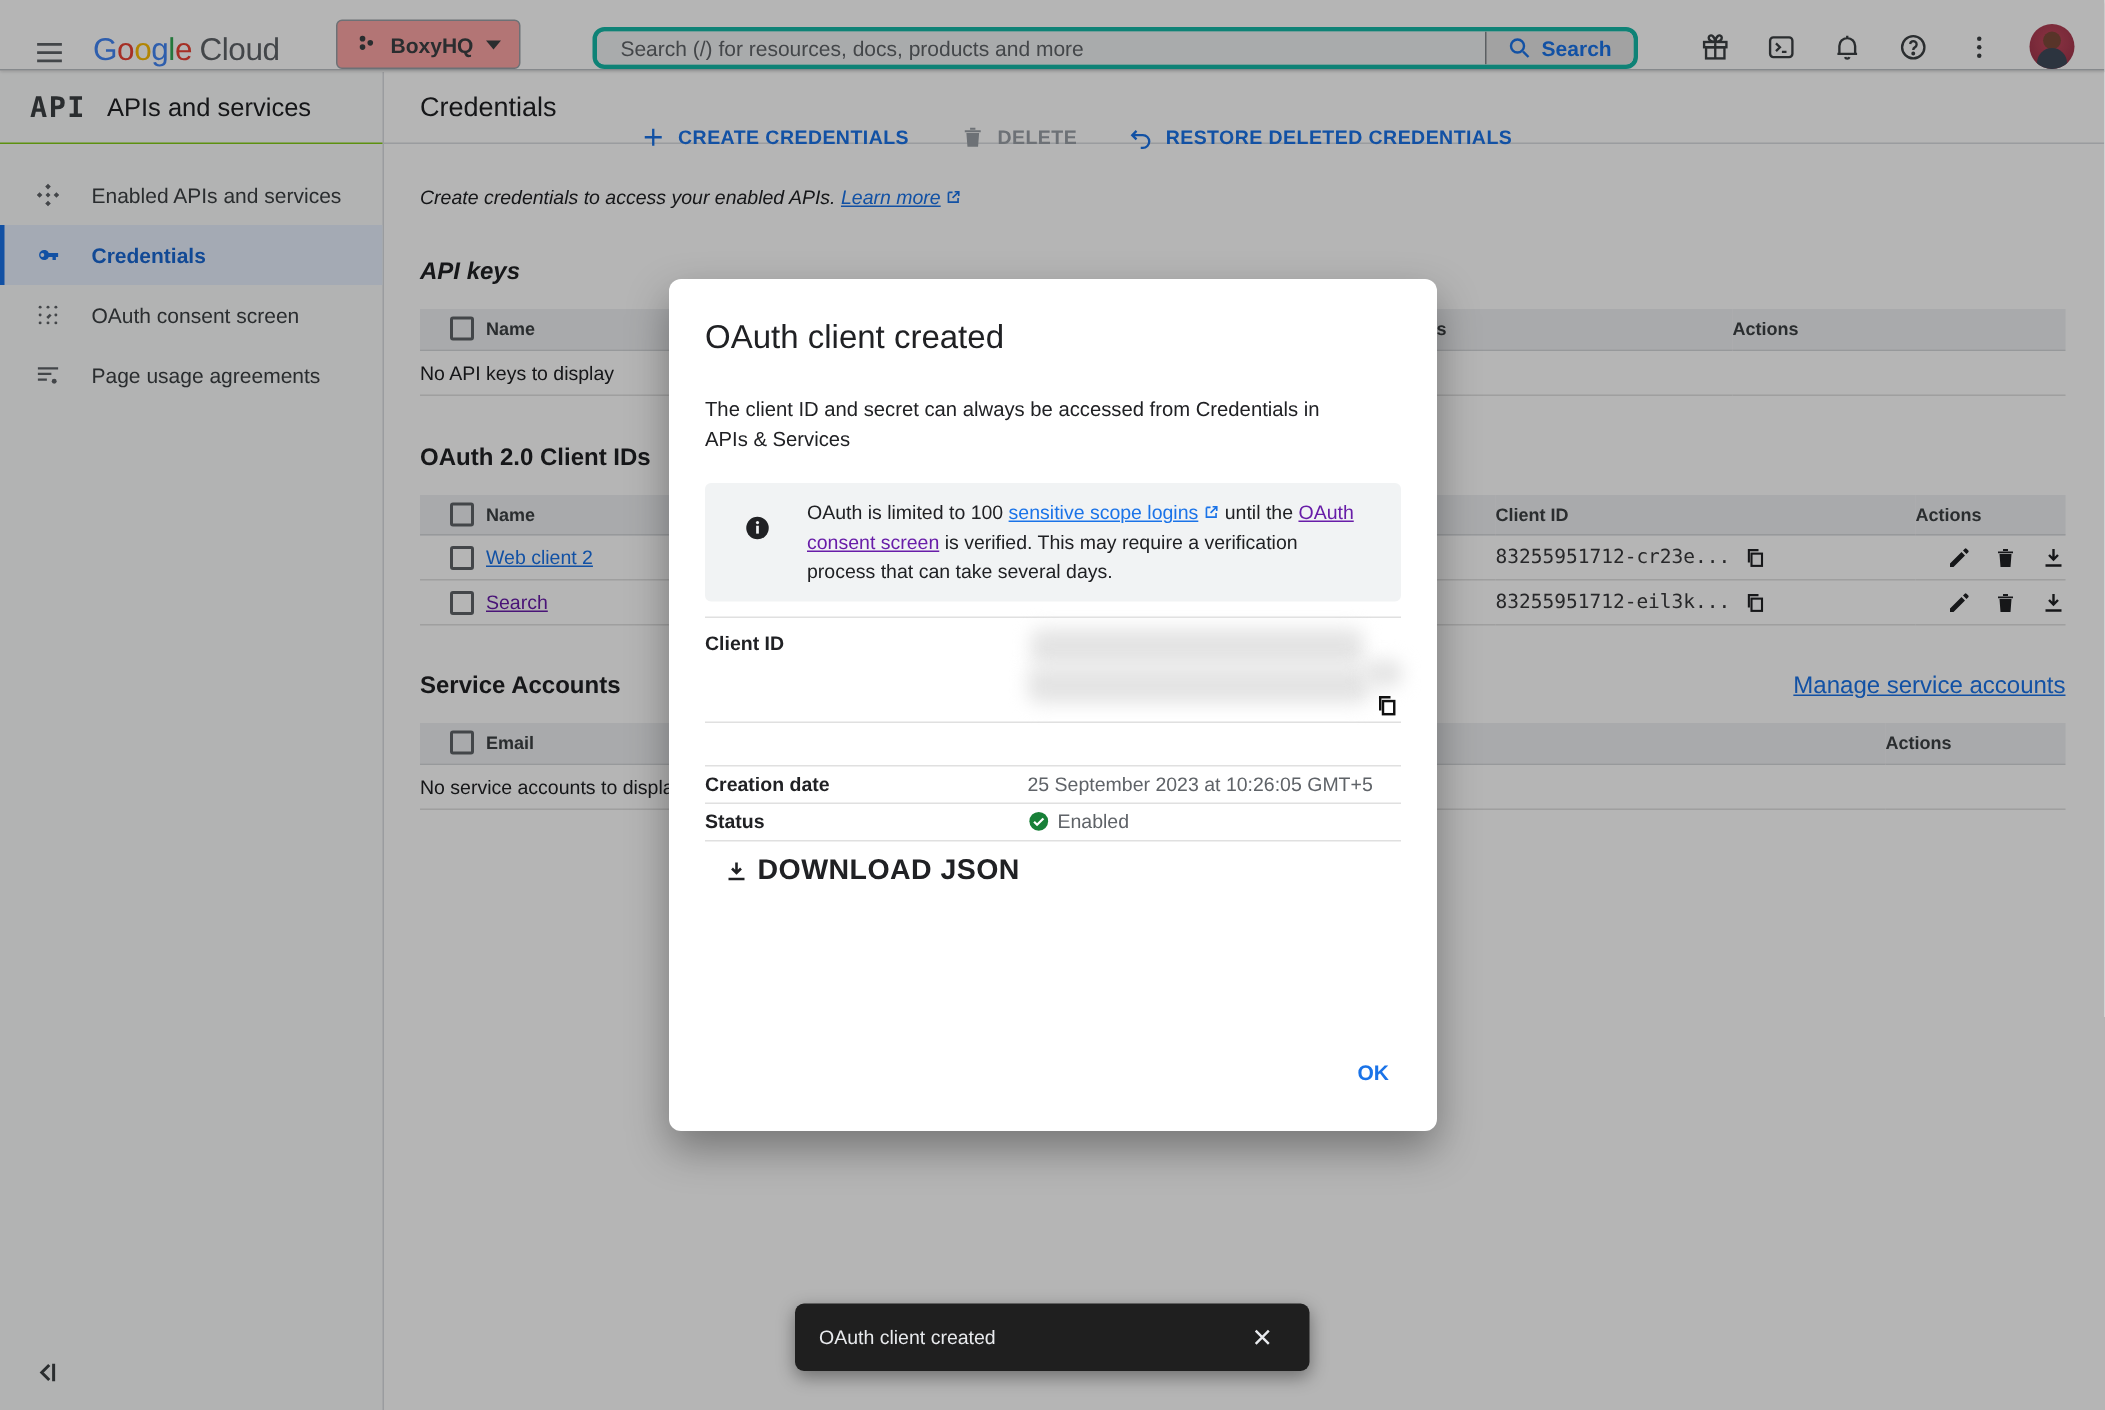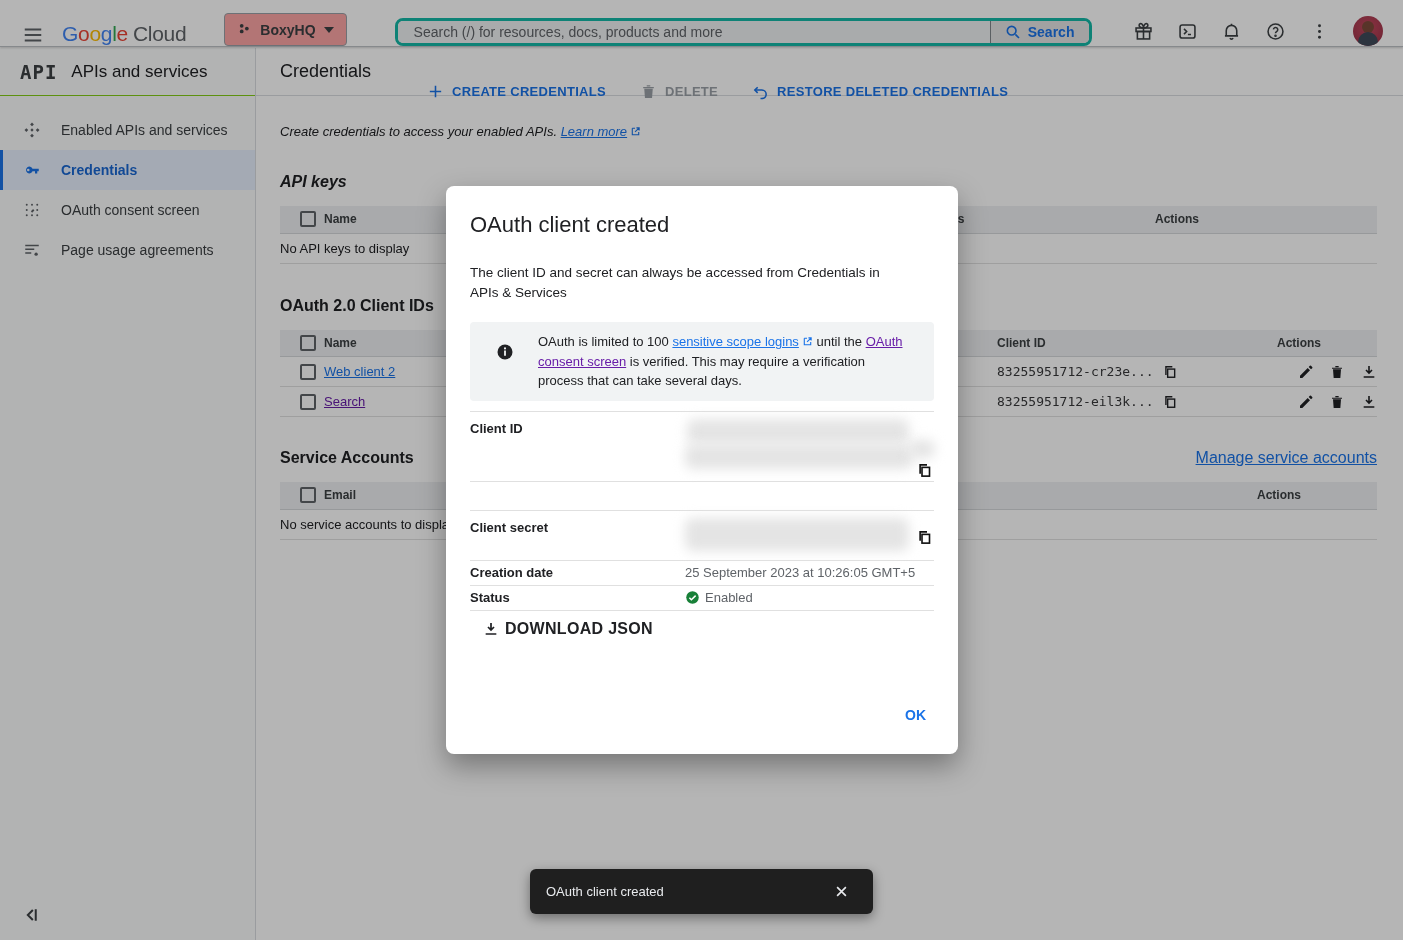--- a/index.html
+++ b/index.html
@@ -96,21 +96,21 @@
   .drow .dlabel { width:215px; font-size:13px; font-weight:bold; color:#202124; flex:none; }
   .drow .dval { flex:1; position:relative; font-size:13px; color:#5f6368; }
   .row-cid { height:71px; } .row-cid .dlabel { padding-top:9px; }
   .row-gap { height:29px; }
   .row-sec { height:50px; } .row-sec .dlabel { padding-top:9px; }
   .row-sm { height:25px; align-items:center; } .row-sm .dlabel,.row-sm .dval { display:flex; align-items:center; }
   .blur-blob { position:absolute; background:#e4e4e4; border-radius:8px; filter:blur(6px); }
   .copy-btn { position:absolute; width:15px; height:15px; color:#111; cursor:pointer; }
   .status-val { display:flex; align-items:center; gap:5px; }
   .check-ico { width:15px; height:15px; color:#188038; }
-  .dl-btn { display:flex; align-items:center; gap:6px; margin:9px 0 0 37px; font-size:16px; font-weight:bold;
+  .dl-btn { display:flex; align-items:center; gap:6px; margin:9px 0 0 37px; font-size:19px; font-weight:bold;
             letter-spacing:.3px; color:#202124; cursor:pointer; width:max-content;justify-content:center; }
   .dl-ico { width:16px; height:16px; }
   .ok-btn { position:absolute; right:26px; bottom:27px; font-size:14px; font-weight:bold; color:#1a73e8; cursor:pointer; padding:4px 6px; }
 
   .snackbar { position:absolute; left:530px; top:869px; width:343px; height:45px; background:#1f1f1f; border-radius:6px;
               display:flex; align-items:center; padding:0 16px; z-index:30; box-shadow:0 4px 12px rgba(0,0,0,.4); }
   .snack-msg { font-size:13px; color:#e8eaed; }
   .snack-x { margin-left:auto; width:15px; height:15px; color:#e8eaed; cursor:pointer; margin-right:8px; }
 </style>
 </head>
@@ -399,30 +399,20 @@
         <div class="blur-blob" style="left:2px; top:7px; width:222px; height:25px;"></div>
         <div class="blur-blob" style="left:0px; top:32px; width:228px; height:25px;"></div>
         <div class="blur-blob" style="left:224px; top:28px; width:26px; height:18px;"></div>
         <svg class="copy-btn" style="right:2px; bottom:3px;" viewBox="0 0 24 24" fill="none" stroke="currentColor" stroke-width="2.6">
             <rect x="8" y="7" width="12" height="14"></rect>
             <path d="M5 17V3h11"></path>
           </svg>
       </div>
     </div>
     <div class="drow row-gap"></div>
-    <div class="drow row-sec">
-      <div class="dlabel">Client secret</div>
-      <div class="dval">
-        <div class="blur-blob" style="left:0px; top:7px; width:224px; height:33px;"></div>
-        <svg class="copy-btn" style="right:2px; top:19px;" viewBox="0 0 24 24" fill="none" stroke="currentColor" stroke-width="2.6">
-            <rect x="8" y="7" width="12" height="14"></rect>
-            <path d="M5 17V3h11"></path>
-          </svg>
-      </div>
-    </div>
     <div class="drow row-sm">
       <div class="dlabel">Creation date</div>
       <div class="dval">25 September 2023 at 10:26:05 GMT+5</div>
     </div>
     <div class="drow row-sm">
       <div class="dlabel">Status</div>
       <div class="dval">
         <span class="status-val">
           <svg class="check-ico" viewBox="0 0 24 24">
               <circle cx="12" cy="12" r="10" fill="#188038"></circle>

